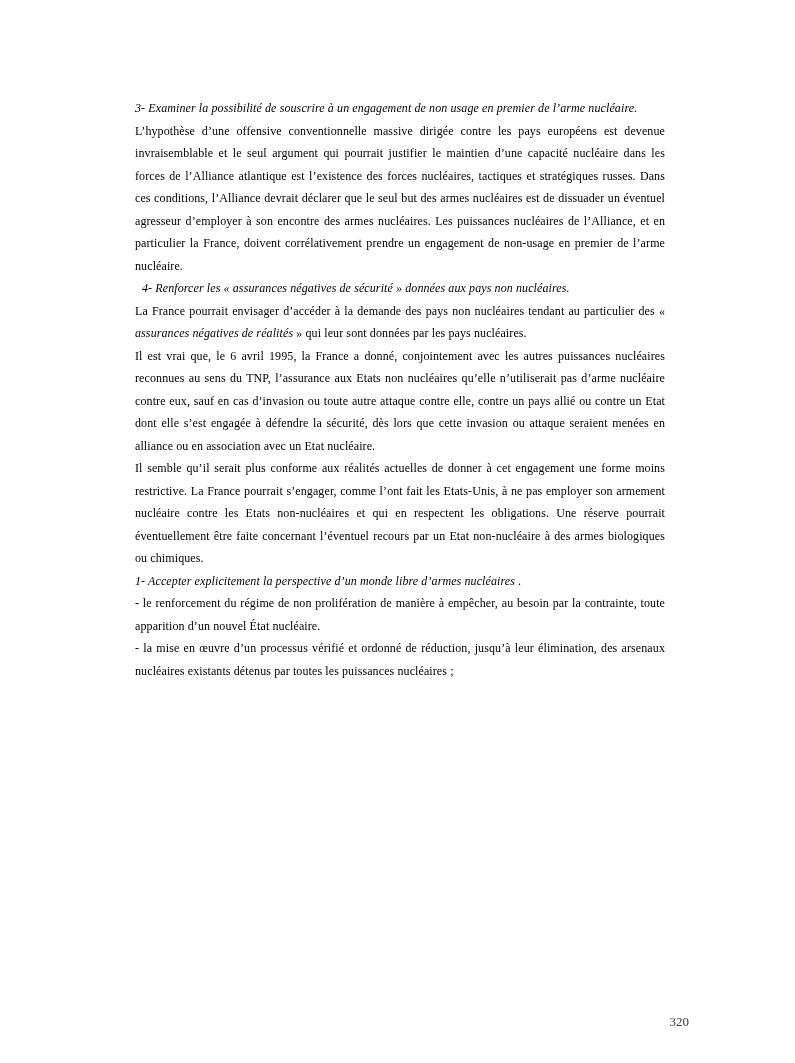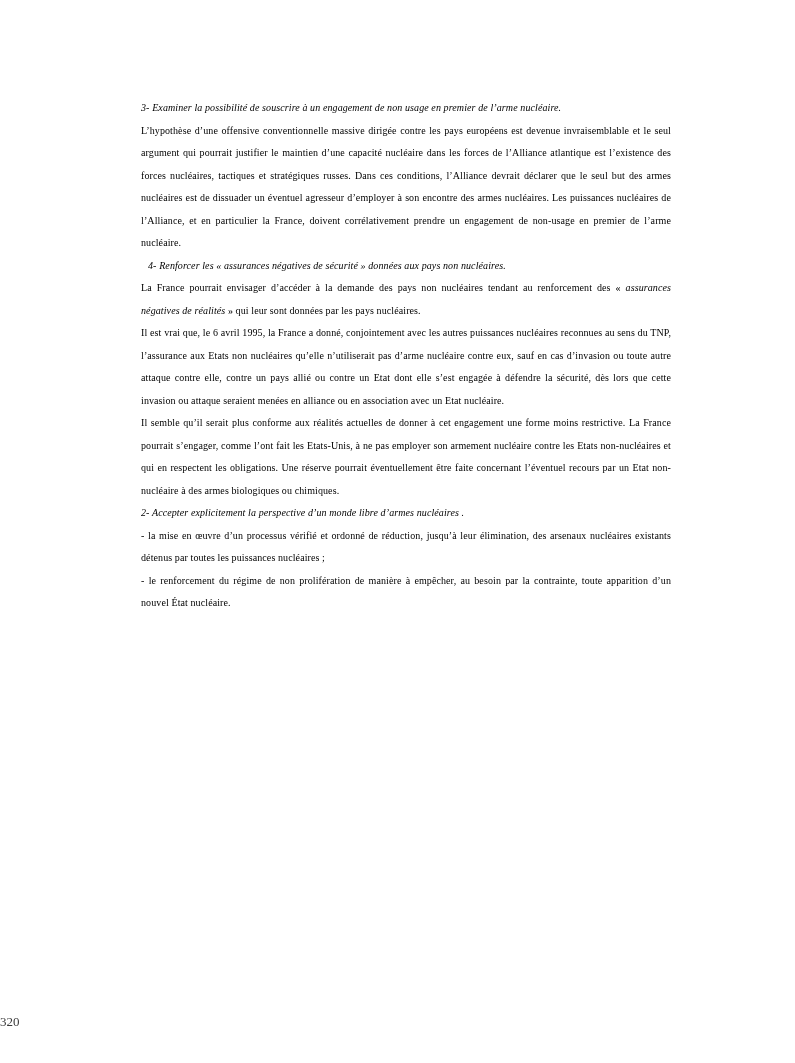--- a/index.html
+++ b/index.html
@@ -15,63 +15,62 @@
   .page {
     position: absolute;
     inset: 0;
     background: #ffffff;
   }
   .text-block {
     position: absolute;
     left: 135px;
     top: 97px;
     width: 530px;
-    font-size: 10px;
+    font-size: 12px;
     line-height: 22.5px;
     text-align: justify;
     letter-spacing: 0.1px;
-    margin-left: 6px;
   }
   .para { margin: 0; }
   .italic { font-style: italic; }
   .indent-sm { text-indent: 7px; font-style: italic; }
   .page-footer {
     position: absolute;
     left: 0;
     width: 689px;
     top: 1014px;
-    text-align: left;
+    text-align: right;
     font-size: 13px;
     color: #3a3a3a;
   }
 </style>
 </head>
 <body>
 
 <div class="page">
 
   <div class="text-block">
 
     <p class="para italic">3- Examiner la possibilité de souscrire à un engagement de non usage en premier de l’arme nucléaire.</p>
 
 
     <p class="para">L’hypothèse d’une offensive conventionnelle massive dirigée contre les pays européens est devenue invraisemblable et le seul argument qui pourrait justifier le maintien d’une capacité nucléaire dans les forces de l’Alliance atlantique est l’existence des forces nucléaires, tactiques et stratégiques russes. Dans ces conditions, l’Alliance devrait déclarer que le seul but des armes nucléaires est de dissuader un éventuel agresseur d’employer à son encontre des armes nucléaires. Les puissances nucléaires de l’Alliance, et en particulier la France, doivent corrélativement prendre un engagement de non-usage en premier de l’arme nucléaire.</p>
 
     <p class="para italic indent-sm">4- Renforcer les « assurances négatives de sécurité » données aux pays non nucléaires.</p>
 
-    <p class="para"><span>La France pourrait envisager d’accéder à la demande des pays non nucléaires tendant au renforcement des « </span><span class="italic">assurances négatives de réalités</span><span> » qui leur sont données par les pays nucléaires.</span></p>
+    <p class="para"><span>La France pourrait envisager d’accéder à la demande des pays non nucléaires tendant au particulier des « </span><span class="italic">assurances négatives de réalités</span><span> » qui leur sont données par les pays nucléaires.</span></p>
 
     <p class="para">Il est vrai que, le 6 avril 1995, la France a donné, conjointement avec les autres puissances nucléaires reconnues au sens du TNP, l’assurance aux Etats non nucléaires qu’elle n’utiliserait pas d’arme nucléaire contre eux, sauf en cas d’invasion ou toute autre attaque contre elle, contre un pays allié ou contre un Etat dont elle s’est engagée à défendre la sécurité, dès lors que cette invasion ou attaque seraient menées en alliance ou en association avec un Etat nucléaire.</p>
 
     <p class="para">Il semble qu’il serait plus conforme aux réalités actuelles de donner à cet engagement une forme moins restrictive. La France pourrait s’engager, comme l’ont fait les Etats-Unis, à ne pas employer son armement nucléaire contre les Etats non-nucléaires et qui en respectent les obligations. Une réserve pourrait éventuellement être faite concernant l’éventuel recours par un Etat non-nucléaire à des armes biologiques ou chimiques.</p>
 
-    <p class="para italic">2- Accepter explicitement la perspective d’un monde libre d’armes nucléaires .</p>
+    <p class="para italic">1- Accepter explicitement la perspective d’un monde libre d’armes nucléaires .</p>
 
 
+    <p class="para">- le renforcement du régime de non prolifération de manière à empêcher, au besoin par la contrainte, toute apparition d’un nouvel État nucléaire.</p>
+
     <p class="para">- la mise en œuvre d’un processus vérifié et ordonné de réduction, jusqu’à leur élimination, des arsenaux nucléaires existants détenus par toutes les puissances nucléaires ;</p>
-
-    <p class="para">- le renforcement du régime de non prolifération de manière à empêcher, au besoin par la contrainte, toute apparition d’un nouvel État nucléaire.</p>
 
   </div>
 
   <div class="page-footer">320</div>
 
 </div>
 
 </body></html>

